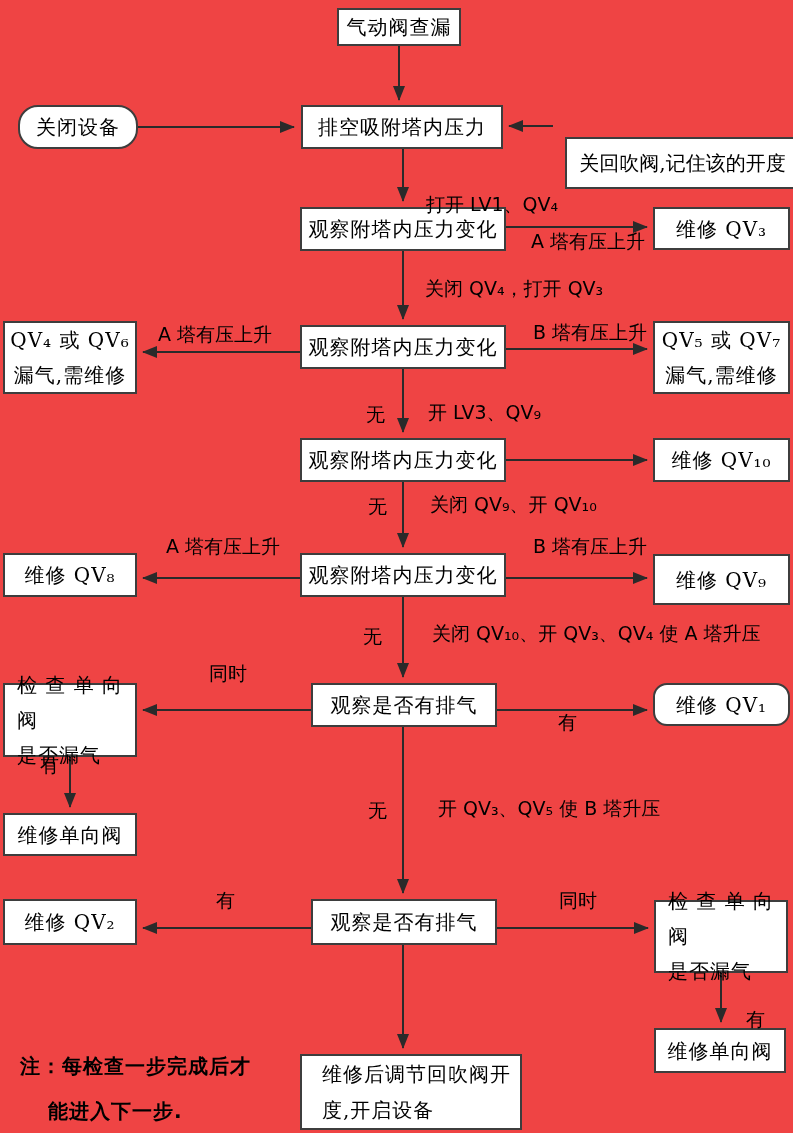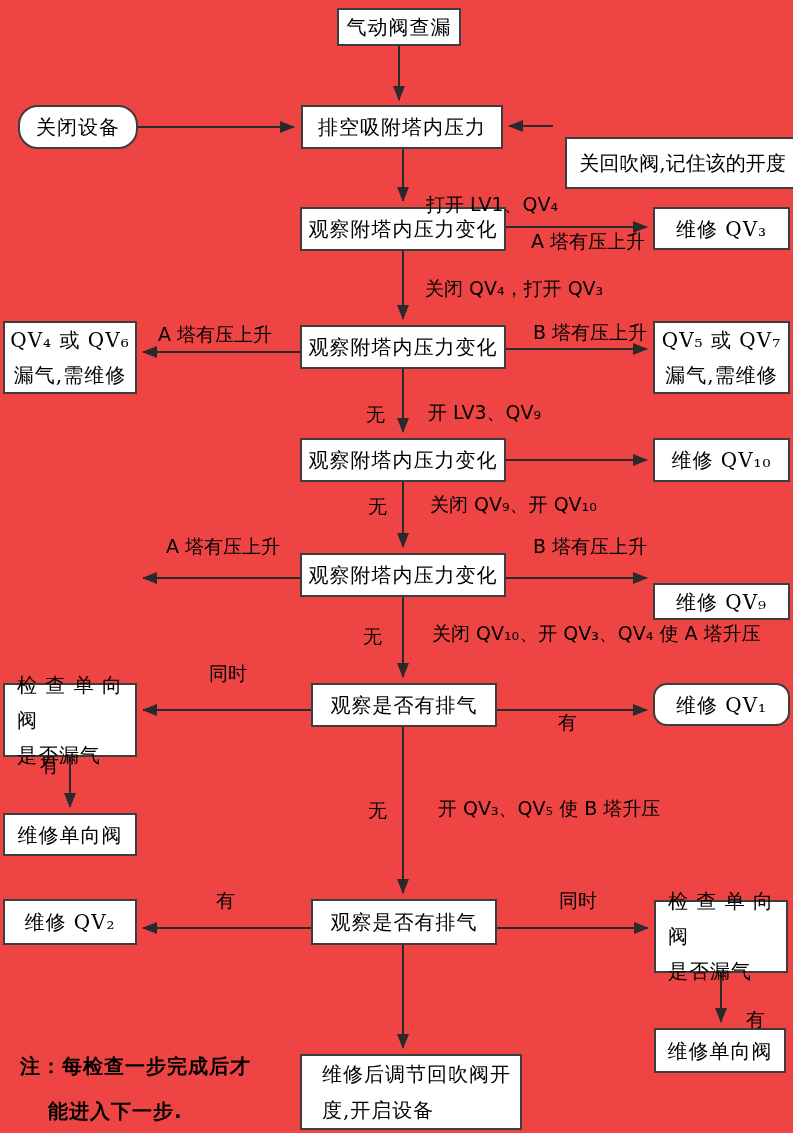--- a/index.html
+++ b/index.html
@@ -102,22 +102,23 @@
 
   <div class="node" style="left:3px;top:321px;width:134px;height:73px;line-height:1.75;text-align:center;">QV₄ 或 QV₆
 漏气,需维修</div>
   <div class="node" style="left:300px;top:325px;width:206px;height:44px;">观察附塔内压力变化</div>
   <div class="node" style="left:653px;top:321px;width:137px;height:73px;line-height:1.75;">QV₅ 或 QV₇
 漏气,需维修</div>
 
   <div class="node" style="left:300px;top:438px;width:206px;height:44px;">观察附塔内压力变化</div>
   <div class="node" style="left:653px;top:438px;width:137px;height:44px;">维修 QV₁₀</div>
 
+  <div class="node" style="left:3px;top:553px;width:134px;height:44px;">维修 QV₈</div>
   <div class="node" style="left:300px;top:553px;width:206px;height:44px;">观察附塔内压力变化</div>
-  <div class="node" style="left:653px;top:583px;width:137px;height:37px;">维修 QV₉</div>
+  <div class="node" style="left:653px;top:554px;width:137px;height:51px;">维修 QV₉</div>
 
   <div class="node align-left" style="left:3px;top:683px;width:134px;height:74px;line-height:1.75;">检 查 单 向 阀
 是否漏气</div>
   <div class="node" style="left:311px;top:683px;width:186px;height:44px;">观察是否有排气</div>
   <div class="node" style="left:653px;top:683px;width:137px;height:43px;border-radius:14px;">维修 QV₁</div>
 
   <div class="node" style="left:3px;top:813px;width:134px;height:43px;">维修单向阀</div>
 
   <div class="node" style="left:3px;top:899px;width:134px;height:46px;">维修 QV₂</div>
   <div class="node" style="left:311px;top:899px;width:186px;height:46px;">观察是否有排气</div>

